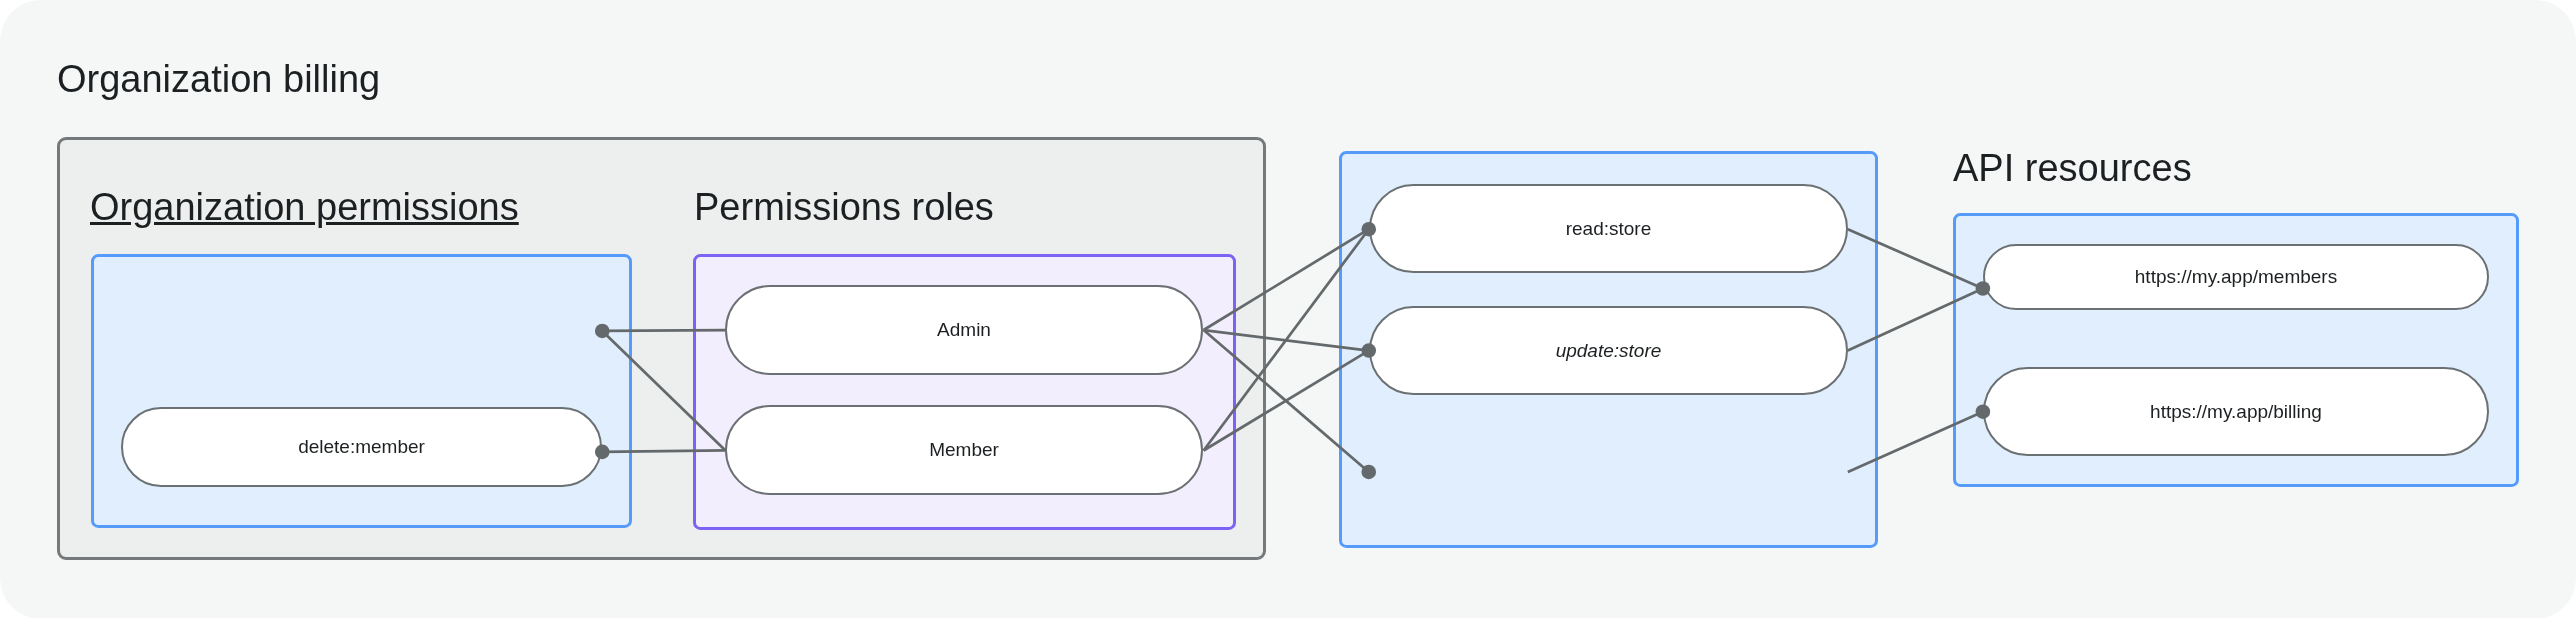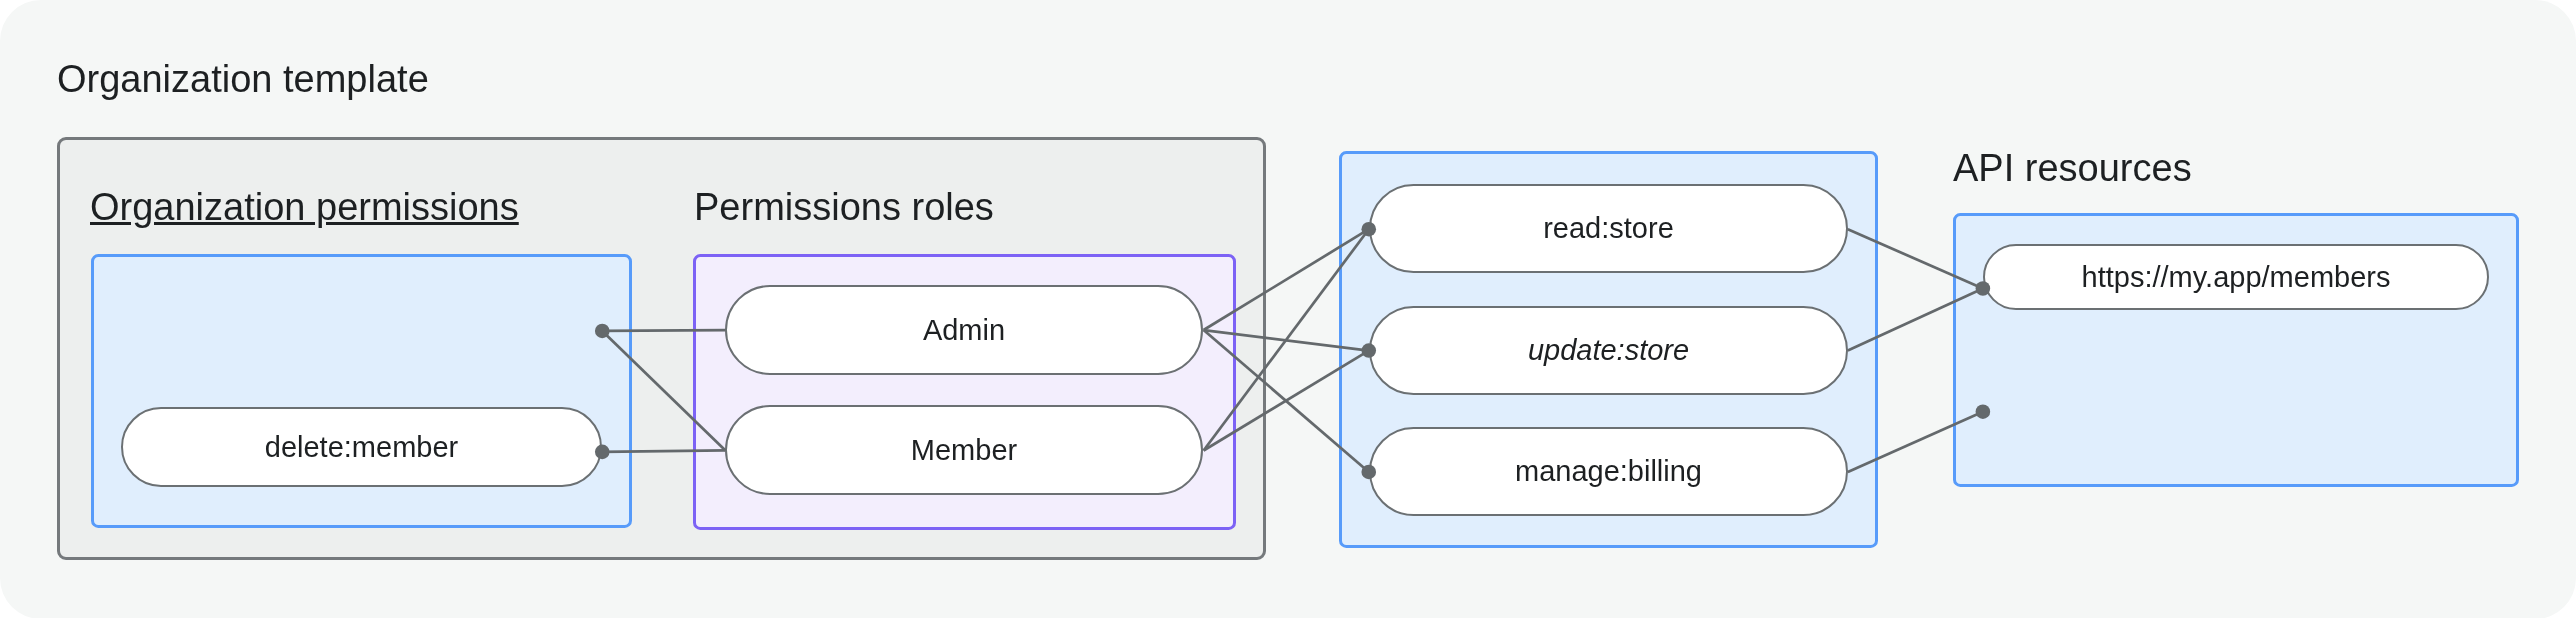--- a/index.html
+++ b/index.html
@@ -20,33 +20,33 @@
     letter-spacing:0; white-space:nowrap; color:var(--text);
   }
   .box{ position:absolute; box-sizing:border-box; border-radius:9px; }
   .box.gray{ background:var(--panel-bg); border:3.7px solid var(--panel-border); }
   .box.blue{ background:var(--blue-bg); border:3.7px solid var(--blue-border); border-radius:7.3px; }
   .box.purple{ background:var(--purple-bg); border:3.7px solid var(--purple-border); border-radius:7.3px; }
   .pill{
     position:absolute; box-sizing:border-box;
     background:var(--pill-bg); border:2.7px solid var(--pill-border);
     border-radius:55px; display:flex; align-items:center; justify-content:center;
-    font-size:29px; color:var(--text); white-space:nowrap;
+    font-size:19px; color:var(--text); white-space:nowrap;
   }
   #wires{ position:absolute; left:0; top:0; z-index:6; pointer-events:none; }
   .pill{ z-index:4; }
   .box{ z-index:1; }
   .heading{ z-index:3; }
 </style>
 </head>
 <body>
 
 <div id="canvas">
 
-  <div class="heading" style="left:57px; top:60px;">Organization template</div>
+  <div class="heading" style="left:57px; top:60px;">Organization billing</div>
 
   <div class="box gray" style="left:57px; top:137px; width:1209px; height:423px;"></div>
 
   <div class="heading" style="left:90px; top:188px;text-decoration:underline;">Organization permissions</div>
 
   <div class="box blue" style="left:91px; top:254px; width:541px; height:274px;"></div>
 
 
   <div class="pill" style="left:121px; top:407px; width:481px; height:80px;">delete:member</div>
 
@@ -58,28 +58,28 @@
 
   <div class="pill" style="left:725px; top:405px; width:478px; height:90px;">Member</div>
 
 
   <div class="box blue" style="left:1339px; top:151px; width:539px; height:397px;"></div>
 
   <div class="pill" style="left:1369px; top:184px; width:479px; height:89px;">read:store</div>
 
   <div class="pill" style="left:1369px; top:306px; width:479px; height:89px;font-style:italic;">update:store</div>
 
-  <div class="pill" style="left:1369px; top:427px; width:479px; height:89px;">manage:billing</div>
 
   <div class="heading" style="left:1953px; top:149px;text-align:right;">API resources</div>
 
   <div class="box blue" style="left:1953px; top:213px; width:566px; height:274px;"></div>
 
   <div class="pill" style="left:1983px; top:244px; width:506px; height:66px;">https://my.app/members</div>
 
+  <div class="pill" style="left:1983px; top:367px; width:506px; height:89px;">https://my.app/billing</div>
 
   <svg id="wires" width="2576" height="619" viewBox="0 0 2823 678">
       <line x1="660" y1="362.5" x2="795" y2="361.5" stroke="#64696c" stroke-width="3"></line>
       <line x1="660" y1="362.5" x2="795" y2="493.5" stroke="#64696c" stroke-width="3"></line>
       <line x1="660" y1="495" x2="795" y2="493.5" stroke="#64696c" stroke-width="3"></line>
       <line x1="1319" y1="361.5" x2="1500" y2="251" stroke="#64696c" stroke-width="3"></line>
       <line x1="1319" y1="361.5" x2="1500" y2="384" stroke="#64696c" stroke-width="3"></line>
       <line x1="1319" y1="361.5" x2="1500" y2="517" stroke="#64696c" stroke-width="3"></line>
       <line x1="1319" y1="493.5" x2="1500" y2="251" stroke="#64696c" stroke-width="3"></line>
       <line x1="1319" y1="493.5" x2="1500" y2="384" stroke="#64696c" stroke-width="3"></line>

